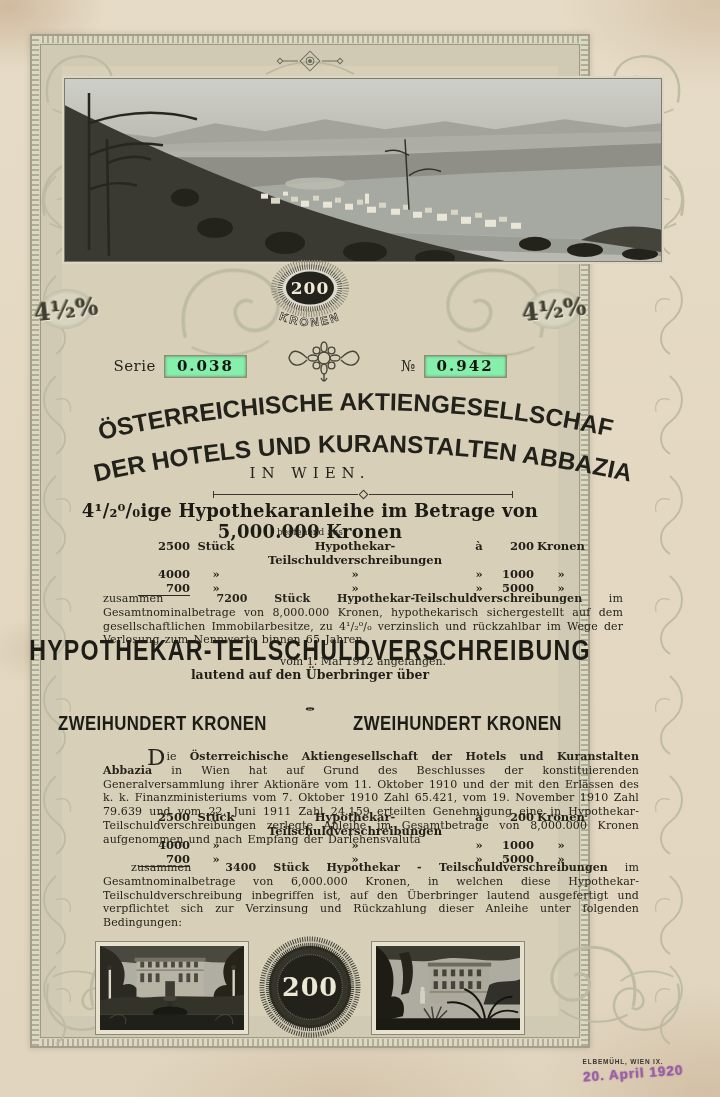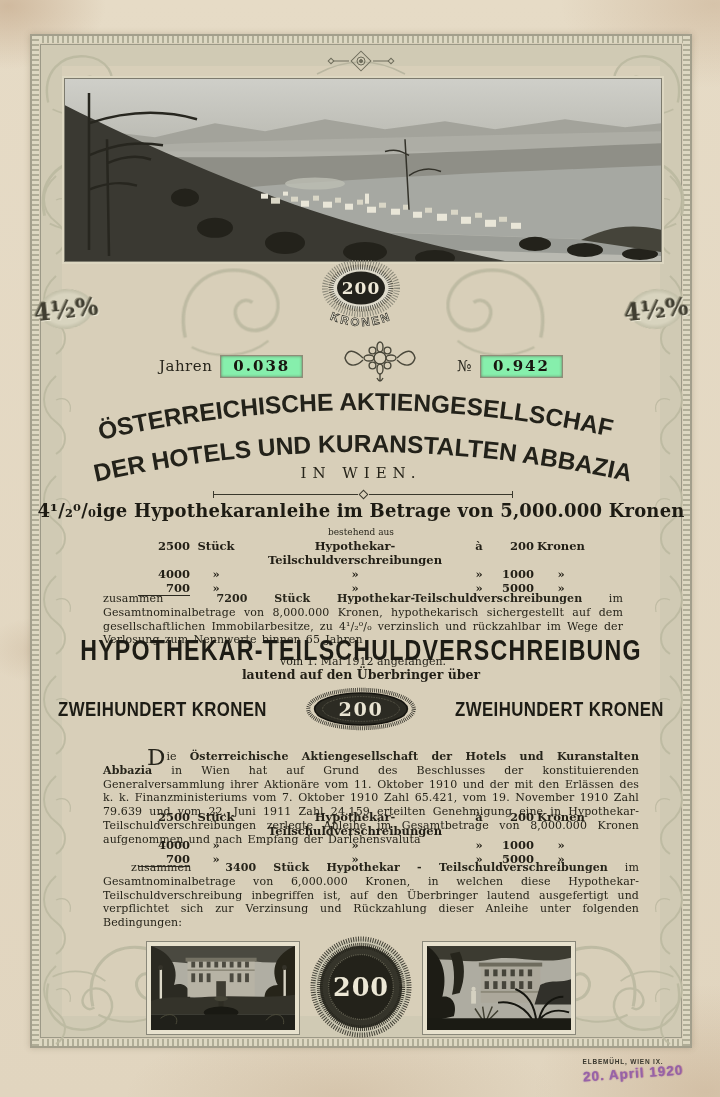--- a/index.html
+++ b/index.html
@@ -5,21 +5,21 @@
   html,body{margin:0;padding:0;}
   body{width:720px;height:1097px;font-family:"DejaVu Serif",serif;color:#26241b;}
   .sheet{position:relative;width:720px;height:1097px;overflow:hidden;
     background:
       radial-gradient(140px 90px at 8px 6px, rgba(167,124,86,.35), transparent 70%),
       radial-gradient(220px 120px at 714px 4px, rgba(167,124,86,.25), transparent 70%),
       radial-gradient(240px 150px at 706px 1092px, rgba(160,115,75,.22), transparent 72%),
       radial-gradient(300px 110px at 340px 1097px, rgba(150,110,70,.16), transparent 72%),
       radial-gradient(70px 46px at 34px 650px, rgba(140,100,60,.12), transparent 70%),
       linear-gradient(#e6dbc6,#e1d5bf);}
-  .frame{position:absolute;left:30px;top:34px;width:662px;height:1014px;
+  .frame{position:absolute;left:30px;top:34px;width:560px;height:1014px;
     background:#d8cfb9;border:2px solid #a39f8c;box-sizing:border-box;
     box-shadow:0 0 6px rgba(90,75,50,.25);}
   .strip{position:absolute;pointer-events:none;}
   .strip.t{left:0;right:0;top:0;height:7px;background:repeating-linear-gradient(90deg,#b0ad97 0 2px,#ddd8c2 2px 5px);}
   .strip.b{left:0;right:0;bottom:0;height:7px;background:repeating-linear-gradient(90deg,#b0ad97 0 2px,#ddd8c2 2px 5px);}
   .strip.l{top:0;bottom:0;left:0;width:7px;background:repeating-linear-gradient(0deg,#b0ad97 0 2px,#ddd8c2 2px 5px);}
   .strip.r{top:0;bottom:0;right:0;width:7px;background:repeating-linear-gradient(0deg,#b0ad97 0 2px,#ddd8c2 2px 5px);}
   .band{position:absolute;inset:8px;border:22px solid rgba(197,194,172,.4);pointer-events:none;}
   .inner-line{position:absolute;inset:8px;border:1px solid #9c9987;pointer-events:none;}
   .orn{position:absolute;left:0;top:0;pointer-events:none;}
@@ -67,21 +67,21 @@
   .just{margin:8px;text-align:justify;font-size:11px;line-height:13.8px;word-spacing:1.5px;letter-spacing:.1px;color:#26241a;}
   .summary{position:absolute;left:63px;top:548px;width:536px;}
   .center-tail{text-align:center;font-size:11px;line-height:14px;margin-top:1px;}
   .p1{position:absolute;left:63px;top:706px;width:536px;text-indent:44px;}
   .closing{position:absolute;left:63px;top:817px;width:536px;text-indent:28px;}
   .dropcap{font-size:23px;line-height:10px;vertical-align:-5px;letter-spacing:1px;}
 
   .big-title{position:absolute;left:50%;top:598px;transform:translateX(-50%) scaleX(.8);transform-origin:50% 0;
     white-space:nowrap;font-family:"Liberation Sans",sans-serif;font-weight:bold;font-size:29px;letter-spacing:1.5px;color:#1d1c15;}
   .subtitle{position:absolute;left:0;right:0;top:631px;text-align:center;font-weight:bold;font-size:12.5px;color:#221f16;}
-  .amount-row{position:absolute;left:0;right:0;top:647px;display:flex;align-items:center;justify-content:center;gap:12px;}
+  .amount-row{position:absolute;left:0;right:0;top:647px;display:flex;align-items:flex-end;justify-content:center;gap:12px;}
   .amount-words{font-family:"Liberation Sans",sans-serif;font-weight:bold;font-size:21px;letter-spacing:.5px;
     transform:scaleX(.8);white-space:nowrap;color:#1d1c15;}
 
   .bottom-row{position:absolute;left:0;right:0;top:900px;display:flex;align-items:flex-start;justify-content:center;gap:11px;}
   .photo{width:152px;height:92px;box-sizing:border-box;border:4px solid #e7e1cd;outline:1px solid #8a887a;background:#8a887c;margin-top:6px;}
   .photo svg{display:block;width:100%;height:100%;}
   .round-medallion{width:102px;height:102px;}
 
   .imprint{position:absolute;left:553px;top:1058px;width:140px;text-align:center;
     font-family:"Liberation Sans",sans-serif;font-weight:bold;font-size:6.5px;letter-spacing:.8px;color:#3a382e;}
@@ -232,21 +232,21 @@
       <text class="sanstext" font-size="11.5" font-weight="bold" letter-spacing="2.5" fill="#e6e1cf" stroke="#23221c" stroke-width=".6">
         <textPath href="#kronArc" startOffset="50%" text-anchor="middle">KRONEN</textPath>
       </text>
     </svg>
 
     <div class="badge left">4½%</div>
     <div class="badge right">4½%</div>
 
     <div class="serial-row">
       <div class="serial-pair">
-        <span class="serial-label">Jahren</span>
+        <span class="serial-label">Serie</span>
         <span class="serial-value">0.038</span>
       </div>
       <svg class="serial-flower" width="74" height="44" viewBox="0 0 74 44">
         <g stroke="#4a483b" fill="none" stroke-width="1.4">
           <circle cx="37" cy="18" r="6"></circle>
           <ellipse cx="37" cy="7" rx="3" ry="5"></ellipse>
             <ellipse cx="37" cy="29" rx="3" ry="5"></ellipse>
           <ellipse cx="26" cy="18" rx="5" ry="3"></ellipse>
             <ellipse cx="48" cy="18" rx="5" ry="3"></ellipse>
           <ellipse cx="29.5" cy="10.5" rx="3.4" ry="3.4"></ellipse>

